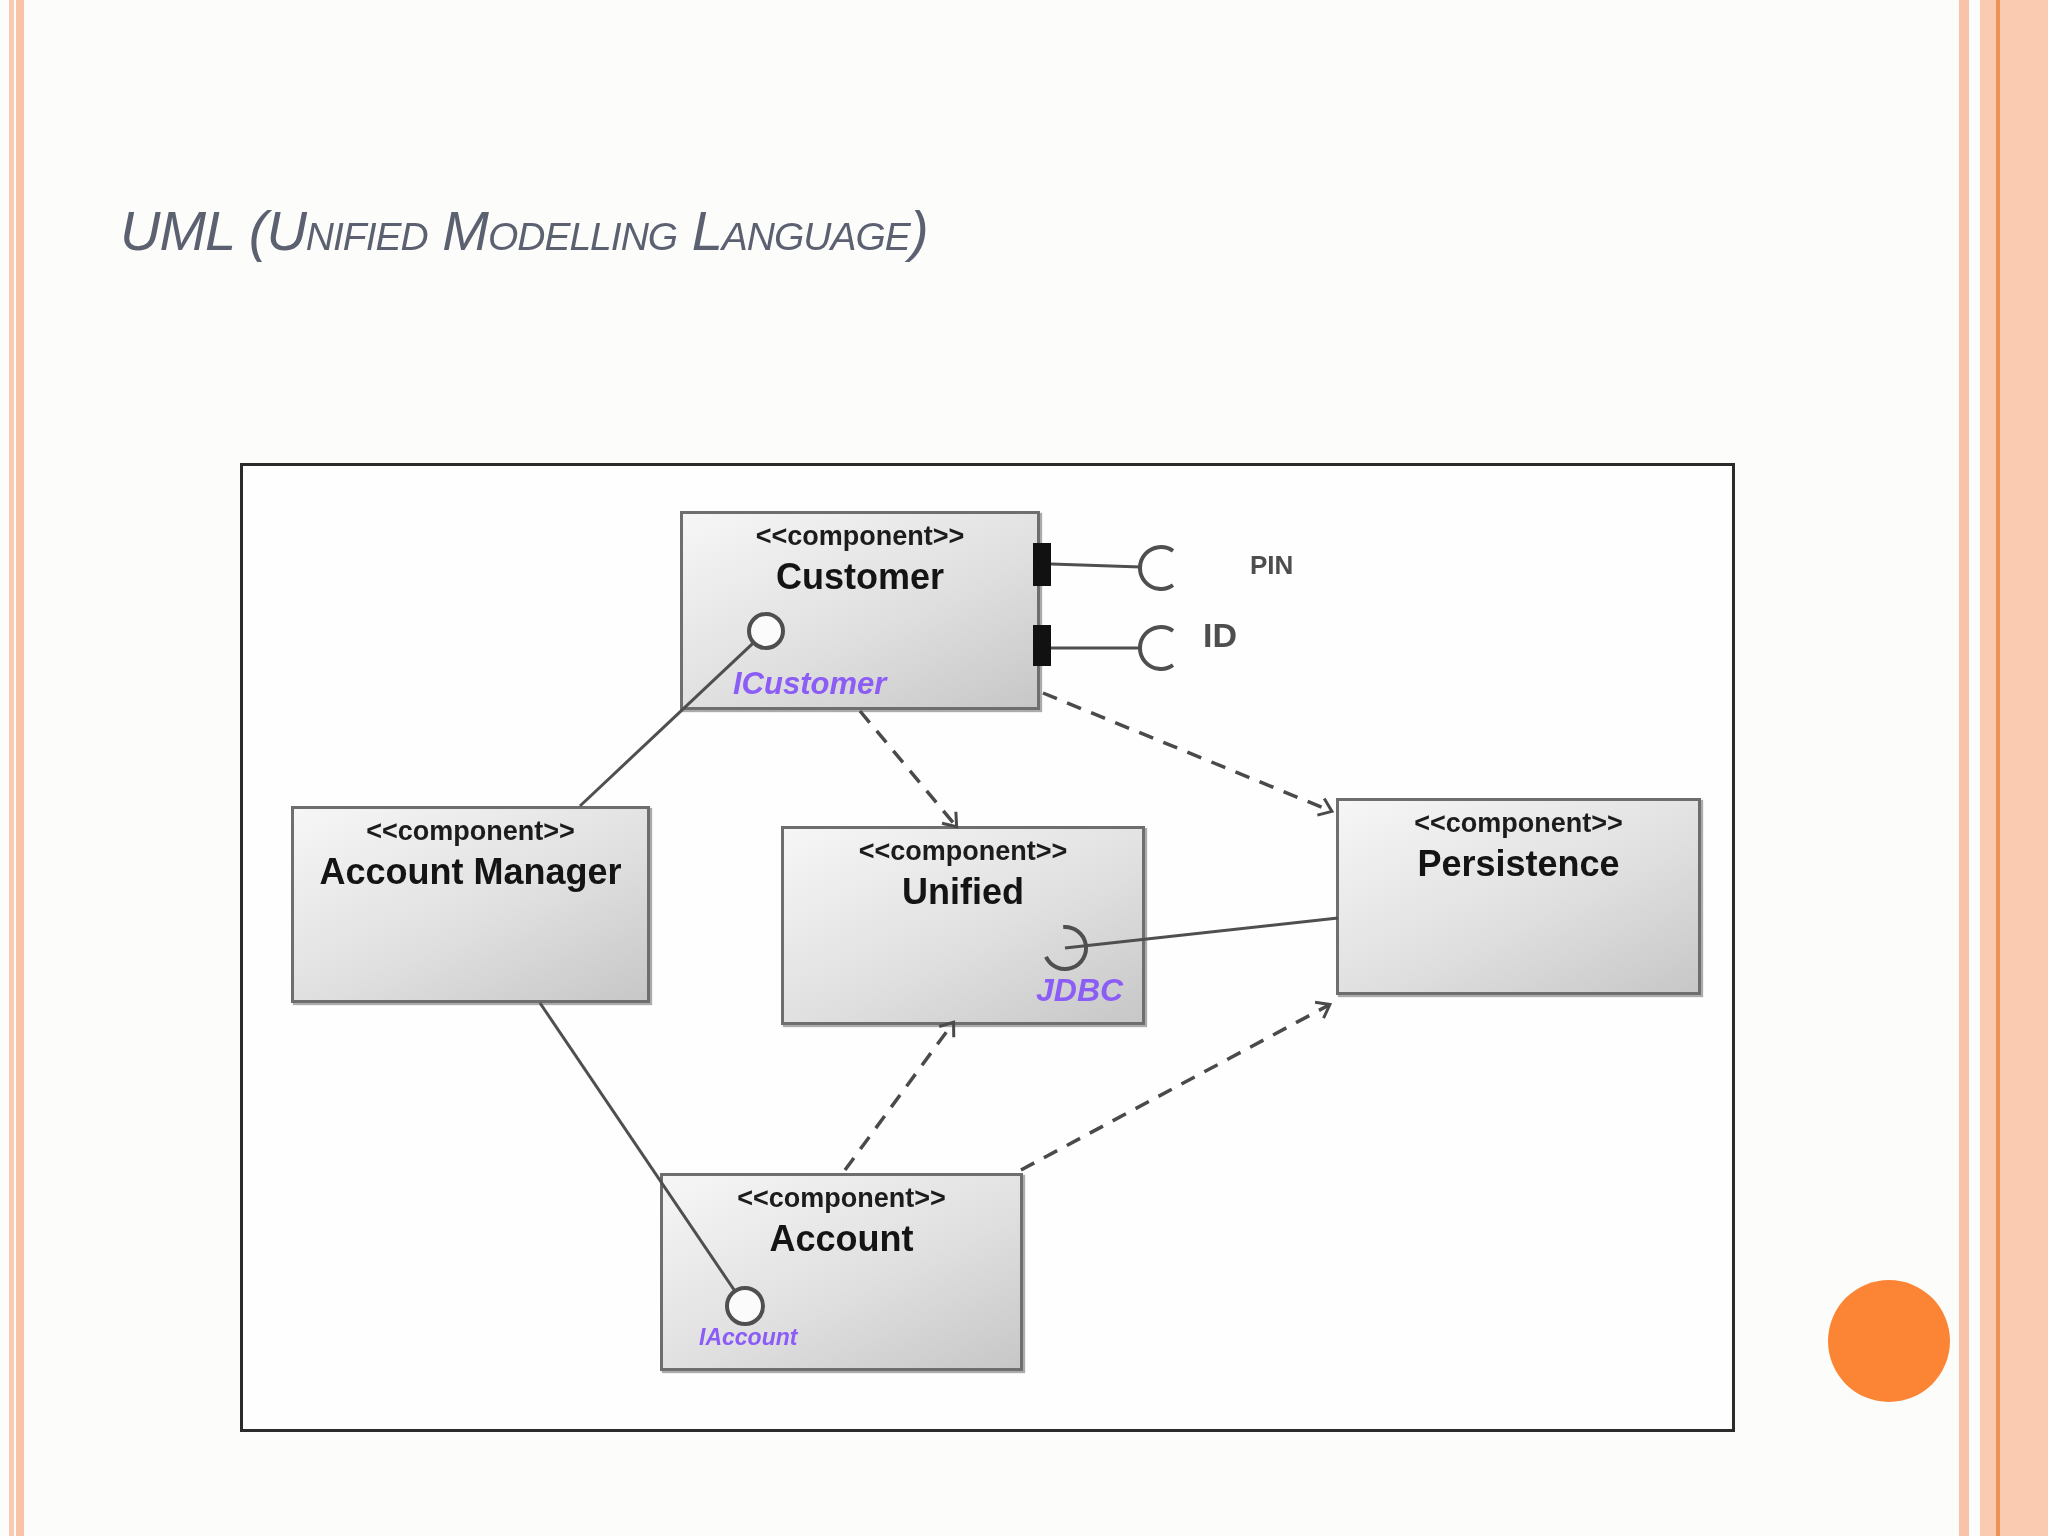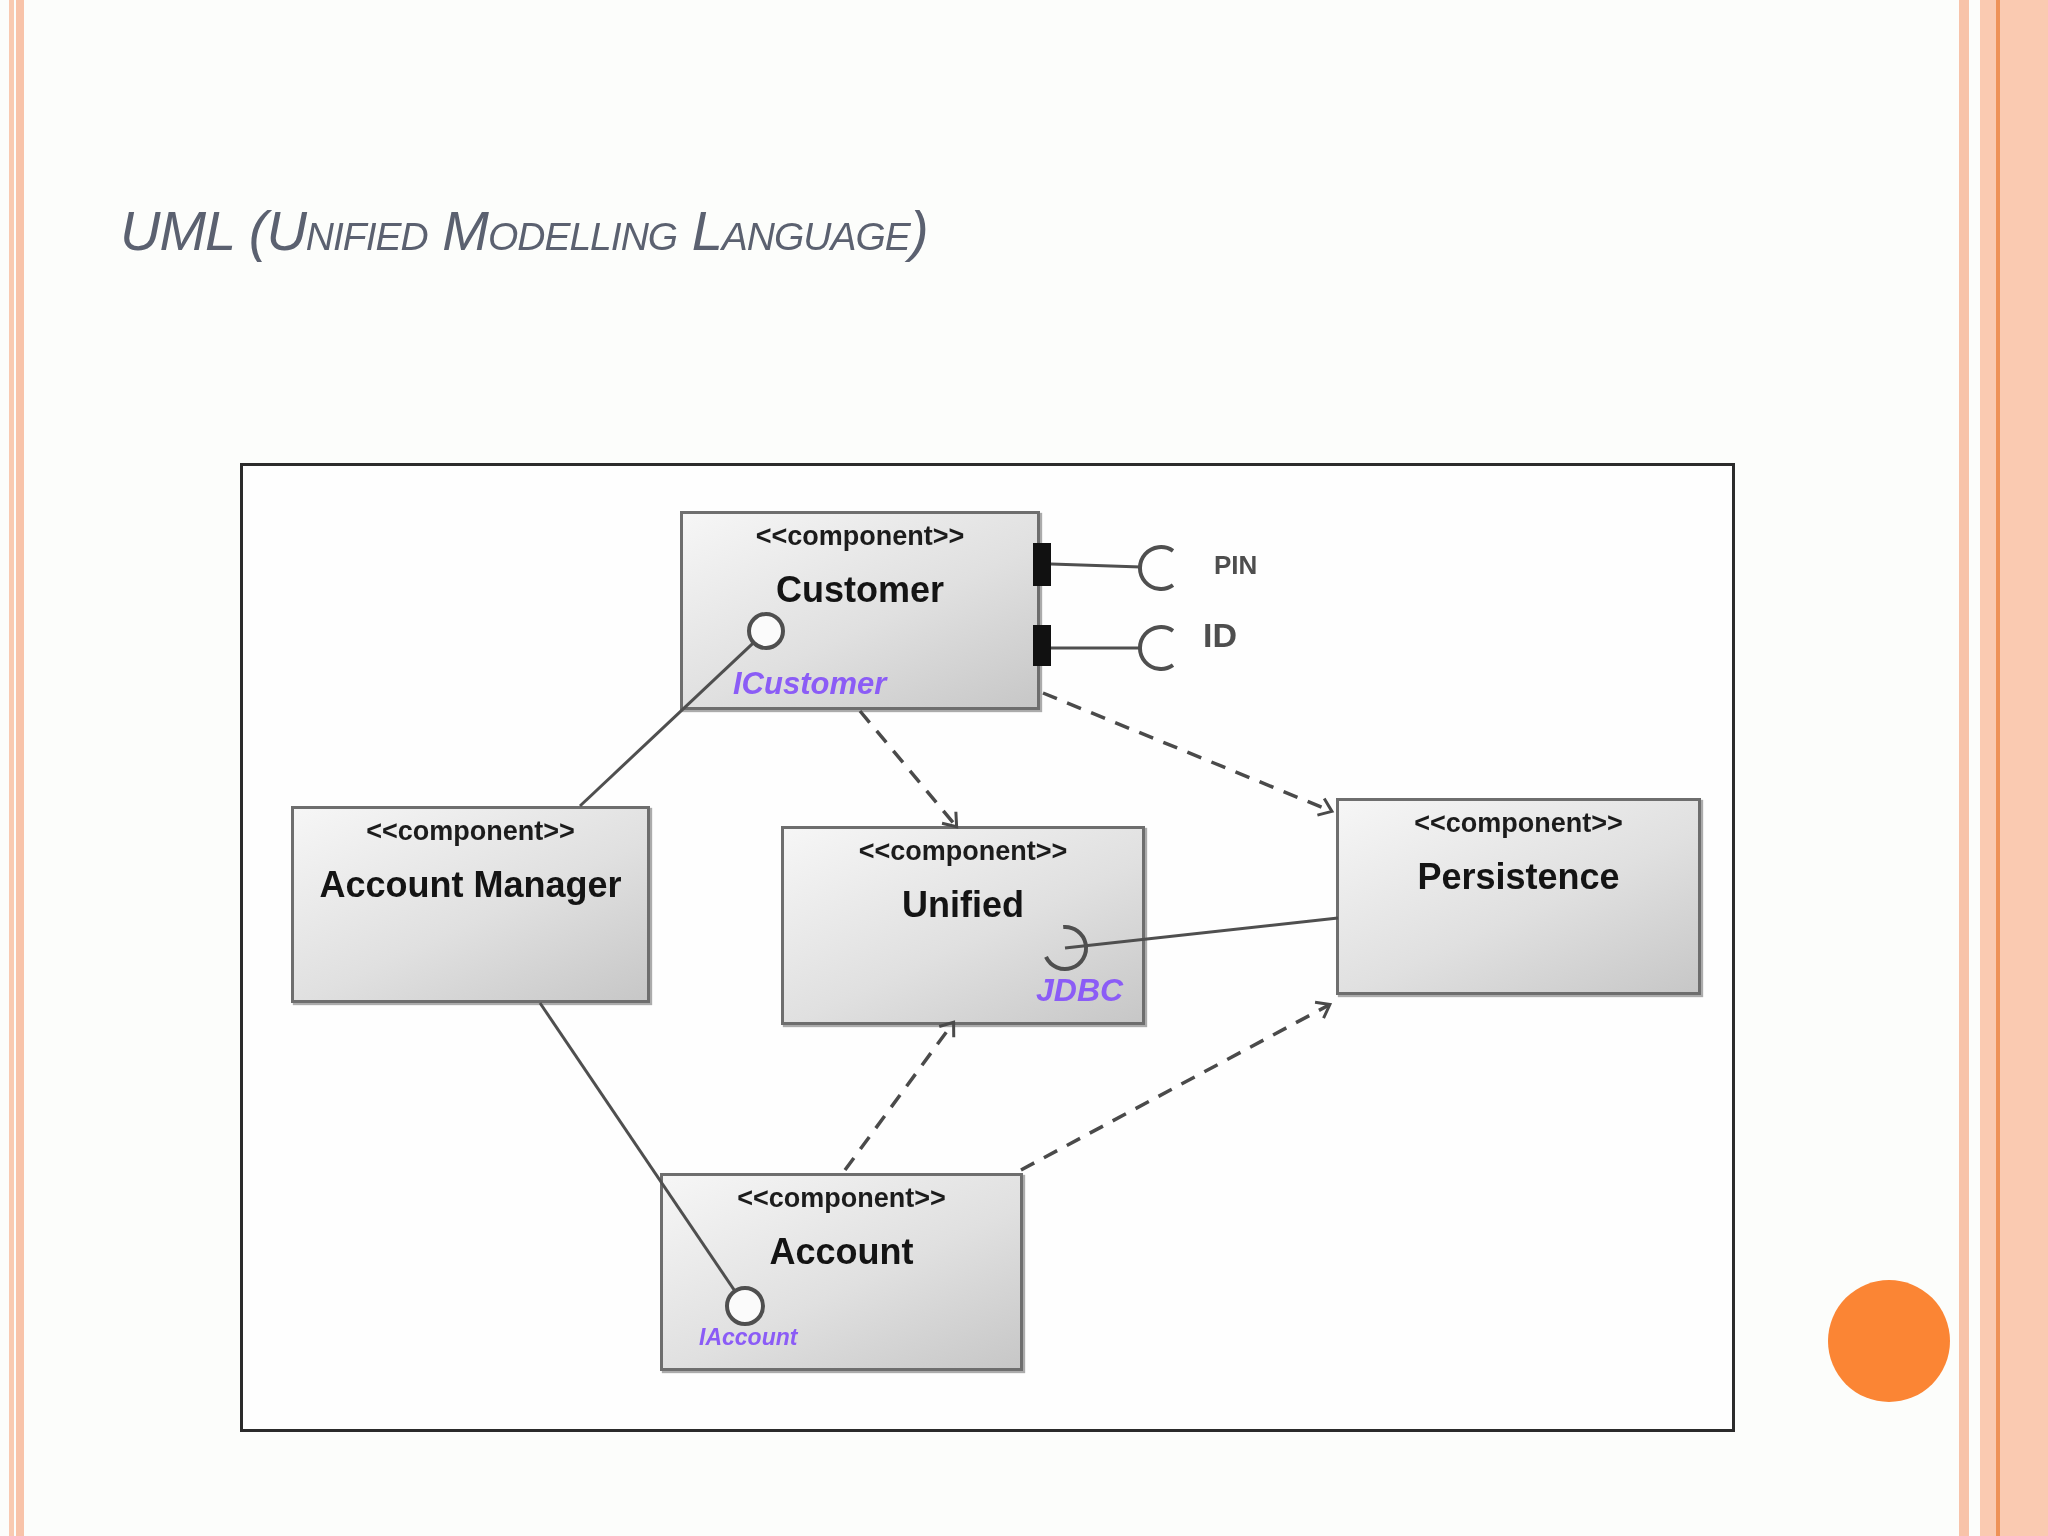--- a/index.html
+++ b/index.html
@@ -36,41 +36,41 @@
     width:1495px;height:969px;
     border:3px solid #2b2b2b;
     background:#fefefe;box-sizing:border-box;
   }
   .comp{
     position:absolute;box-sizing:border-box;
     border:3px solid #6e6e6e;
     background:linear-gradient(155deg,#f6f6f6 0%,#e0e0e0 55%,#c7c7c7 100%);
     box-shadow:2px 2px 1px rgba(70,70,70,.45);
     display:flex;flex-direction:column;align-items:center;
-    padding-top:8px;z-index:1;gap:13px;
+    padding-top:8px;z-index:1;
   }
   .comp .stereo{font-size:27px;font-weight:700;color:#1c1c1c;line-height:28px;}
   .comp .cname{font-size:36px;font-weight:700;color:#141414;margin-top:8px;line-height:38px;}
   .comp.c-customer{left:437px;top:45px;width:360px;height:199px;}
   .comp.c-account-manager{left:48px;top:340px;width:359px;height:197px;}
   .comp.c-database{left:538px;top:360px;width:364px;height:199px;}
   .comp.c-persistence{left:1093px;top:332px;width:365px;height:197px;}
   .comp.c-account{left:417px;top:707px;width:363px;height:198px;}
   .wires{position:absolute;left:0;top:0;width:1489px;height:963px;z-index:2;}
   .iface-label{
     position:absolute;z-index:3;font-style:italic;font-weight:700;color:#8b5cf6;
     white-space:nowrap;
   }
   .iface-label.lbl-icustomer{left:490px;top:200px;font-size:31px;}
   .iface-label.lbl-iaccount{left:440px;top:858px;font-size:23px;margin-left:16px;}
   .iface-label.lbl-jdbc{left:793px;top:506px;font-size:32px;}
   .port-label{
     position:absolute;z-index:3;font-weight:700;color:#4e4e4e;white-space:nowrap;
   }
-  .port-label.lbl-pin{left:971px;top:84px;font-size:26px;}
+  .port-label.lbl-pin{left:1007px;top:84px;font-size:26px;}
   .port-label.lbl-id{left:960px;top:150px;font-size:34px;}
   
   .orange-dot{
     position:absolute;left:1828px;top:1280px;width:122px;height:122px;
     border-radius:50%;background:#fb8534;
   }
 </style>
 </head>
 <body>
 

